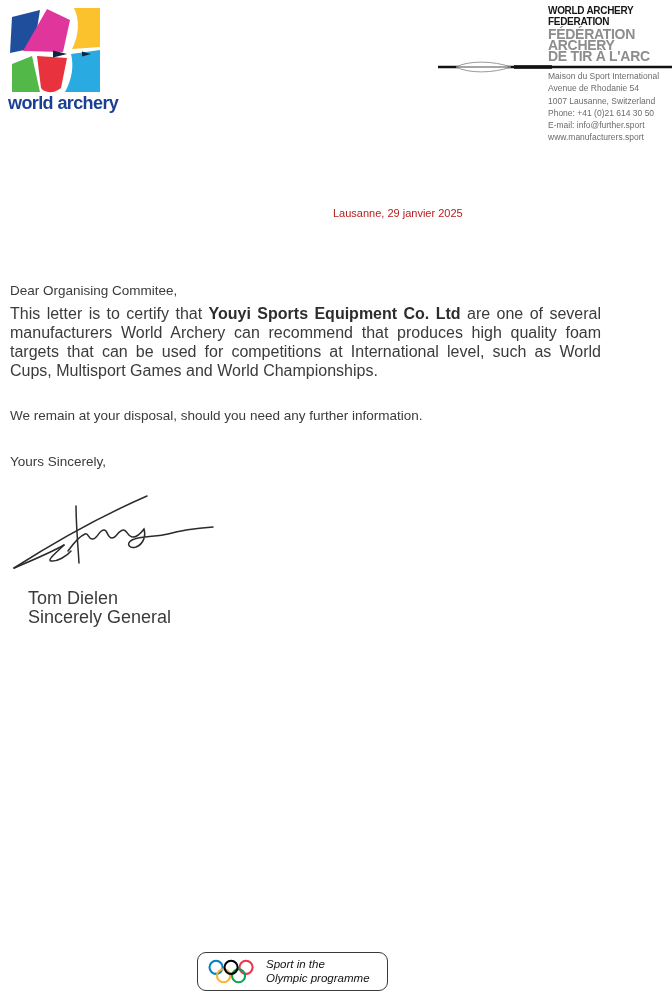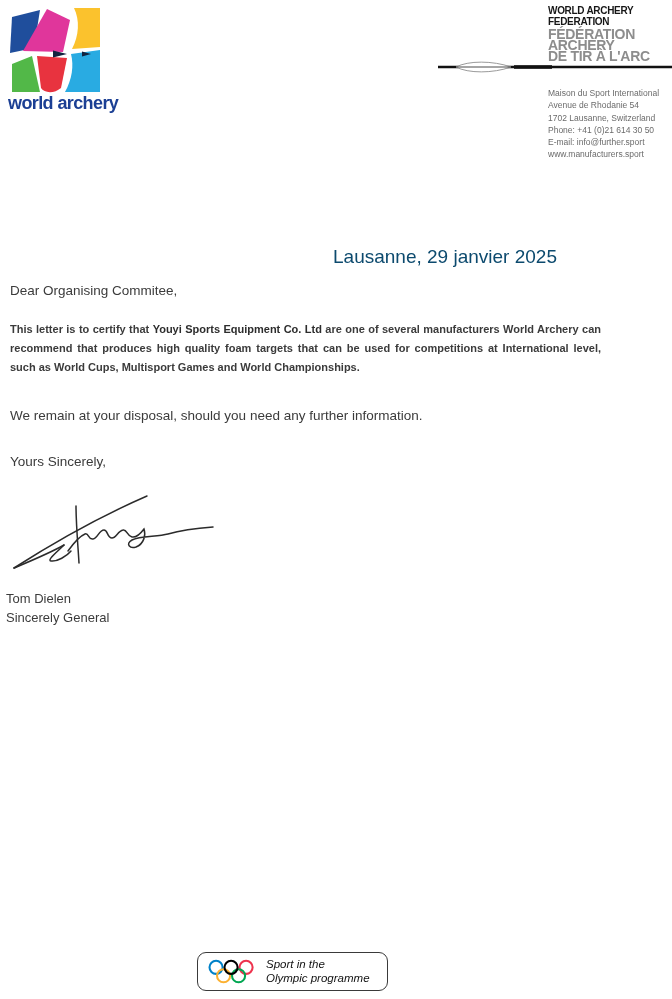--- a/index.html
+++ b/index.html
@@ -27,35 +27,35 @@
     line-height: 11px; letter-spacing: -0.3px; white-space: nowrap;
   }
   .org-fr {
     position: absolute; left: 548px; top: 29px;
     font-size: 14px; font-weight: 700; color: #8d8d8d;
     line-height: 11px; letter-spacing: -0.3px; white-space: nowrap;
   }
   .arrow-divider { position: absolute; left: 438px; top: 59px; width: 234px; height: 16px; }
   .address-block {
     position: absolute; left: 548px; top: 70px;
-    font-size: 8.5px; color: #6b6b6b; line-height: 12.3px; white-space: nowrap; margin-top: 17px;
+    font-size: 8.5px; color: #6b6b6b; line-height: 12.3px; white-space: nowrap;
   }
 
   
-  .dateline { position: absolute; left: 333px; top: 207px; font-size: 19px; color: #0c4a6e; margin-top: 39px; }
+  .dateline { position: absolute; left: 333px; top: 207px; font-size: 11px; color: #b91c1c; }
   .salutation { position: absolute; left: 10px; top: 283px; font-size: 13.5px; }
   .para-certify {
-    position: absolute; left: 10px; top: 320px; width: 591px;
-    font-size: 11px; line-height: 19px; text-align: justify; font-weight: bold;
+    position: absolute; left: 10px; top: 304px; width: 591px;
+    font-size: 16px; line-height: 19px; text-align: justify;
   }
   .para-certify strong { color: #2d2d2d; }
   .para-availability { position: absolute; left: 10px; top: 408px; font-size: 13.5px; }
   .closing { position: absolute; left: 10px; top: 454px; font-size: 13.5px; }
   .signature-box { position: absolute; left: 5px; top: 484px; width: 212px; height: 90px; }
-  .signer-block { position: absolute; left: 6px; top: 589px; font-size: 13px; line-height: 19px; }
+  .signer-block { position: absolute; left: 28px; top: 589px; font-size: 18px; line-height: 19px; }
 
   
   .olympic-badge {
     position: absolute; left: 197px; top: 952px; width: 191px; height: 39px;
     border: 1.5px solid #3a3a3a; border-radius: 9px;
     display: flex; align-items: center; gap: 9px; padding-left: 9px;
     background: #fff;
     font-style: italic;
   }
   .olympic-badge .rings { width: 50px; height: 30px; flex: 0 0 auto; }
@@ -102,21 +102,21 @@
       <line x1="0" y1="8" x2="234" y2="8" stroke="#111" stroke-width="2.4"></line>
       <rect x="76" y="6.2" width="38" height="3.6" fill="#111"></rect>
       <path d="M18,8 C30,1.5 55,1.5 73,8 C55,14.5 30,14.5 18,8 Z" fill="#fff" stroke="#9a9a9a" stroke-width="1"></path>
       <line x1="18" y1="8" x2="73" y2="8" stroke="#4c4c4c" stroke-width="1.2"></line>
     </svg>
   </div>
 
   <div class="address-block">
     <div>Maison du Sport International</div>
     <div>Avenue de Rhodanie 54</div>
-    <div>1702 Lausanne, Switzerland</div>
+    <div>1007 Lausanne, Switzerland</div>
     <div>Phone: +41 (0)21 614 30 50</div>
     <div>E-mail: info@further.sport</div>
     <div>www.manufacturers.sport</div>
   </div>
 
   <div class="dateline">Lausanne, 29 janvier 2025</div>
 
   <div class="salutation">Dear Organising Commitee,</div>
 
   <p class="para-certify"><span>This letter is to certify that </span><strong>Youyi Sports Equipment Co. Ltd</strong><span>  are one of several manufacturers World Archery can recommend that produces high quality foam targets that can be used for competitions at International level, such as World Cups, Multisport Games and World Championships.</span></p>

